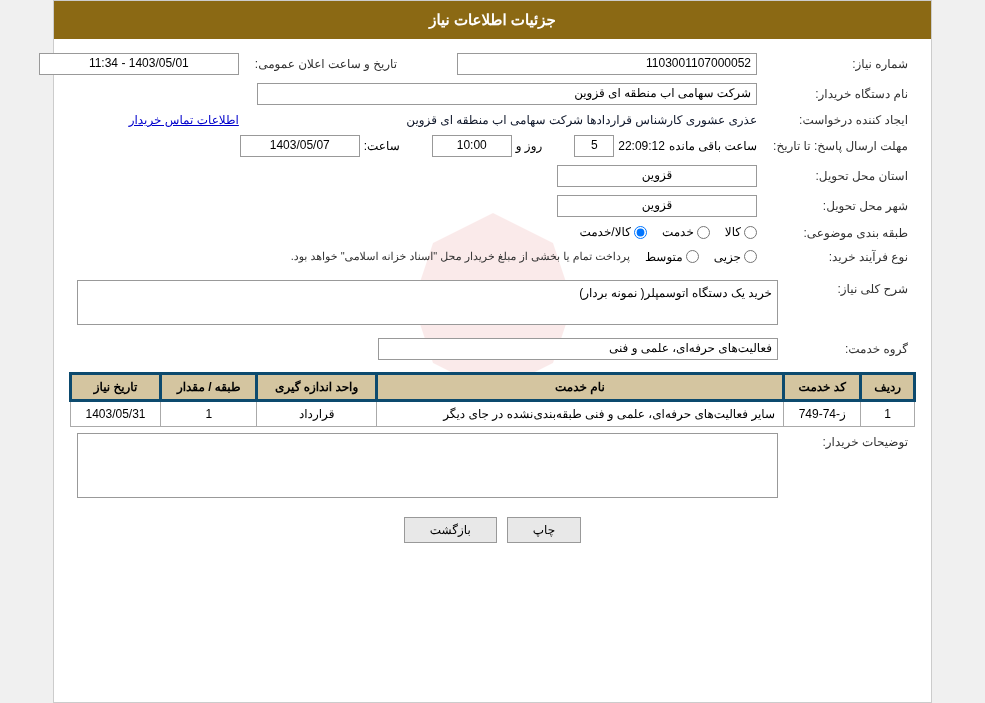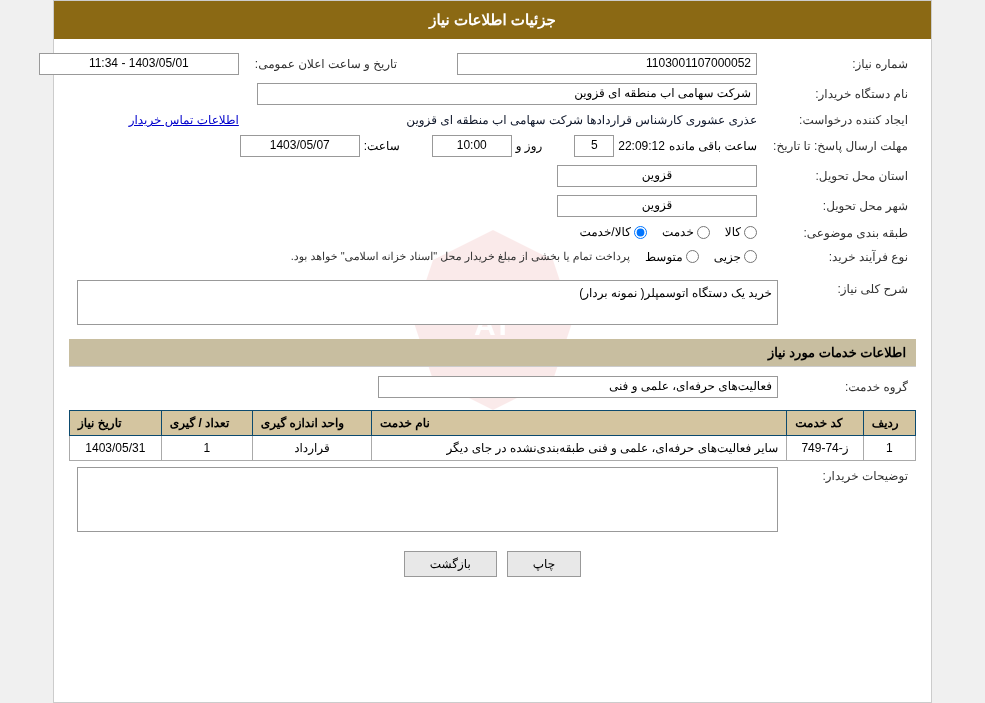--- a/index.html
+++ b/index.html
@@ -90,23 +90,23 @@
       text-align: right;
       direction: rtl;
     }
     .services-table {
       width: 100%;
       border-collapse: collapse;
       margin-top: 5px;
     }
     .services-table th {
       background: #d4c5a0;
-      border: 1px solid #0c4a6e;
+      border: 3px solid #0c4a6e;
       padding: 5px 8px;
-      text-align: left;
+      text-align: center;
       font-size: 12px;
     }
     .services-table td {
       border: 1px solid #aaa;
       padding: 5px 8px;
       text-align: center;
       font-size: 12px;
     }
     .services-table tr:nth-child(even) {
       background: #f9f5ec;
@@ -277,43 +277,40 @@
         <tbody>
           <tr>
             <td class="label-cell" style="vertical-align:top; padding-top:6px; width:130px;">شرح کلی نیاز:</td>
             <td>
               <div class="description-box" style="min-height:45px;">خرید یک دستگاه اتوسمپلر( نمونه بردار)</div>
             </td>
           </tr>
         </tbody>
       </table>
 
-      <div class="section-header" style="margin-top:10px; background:#c8bea0; padding:6px 10px; font-weight:bold; font-size:13px;">
-        <span>اطلاعات خدمات مورد نیاز</span>
-      </div>
 
       <table class="form-table" style="margin-top:5px;">
         <tbody>
           <tr>
             <td class="label-cell">گروه خدمت:</td>
             <td>
               <div class="input-box" style="min-width:400px; text-align:right;">فعالیت‌های حرفه‌ای، علمی و فنی</div>
             </td>
           </tr>
         </tbody>
       </table>
 
       <table class="services-table" style="margin-top:8px;">
         <thead>
           <tr>
             <th>ردیف</th>
             <th>کد خدمت</th>
             <th>نام خدمت</th>
             <th>واحد اندازه گیری</th>
-            <th>تعداد / گیری</th>
+            <th>طبقه / مقدار</th>
             <th>تاریخ نیاز</th>
           </tr>
         </thead>
         <tbody id="services-tbody">
         <tr>
         <td>1</td>
         <td>ز-74-749</td>
         <td style="text-align:right;">سایر فعالیت‌های حرفه‌ای، علمی و فنی طبقه‌بندی‌نشده در جای دیگر</td>
         <td>قرارداد</td>
         <td>1</td>

